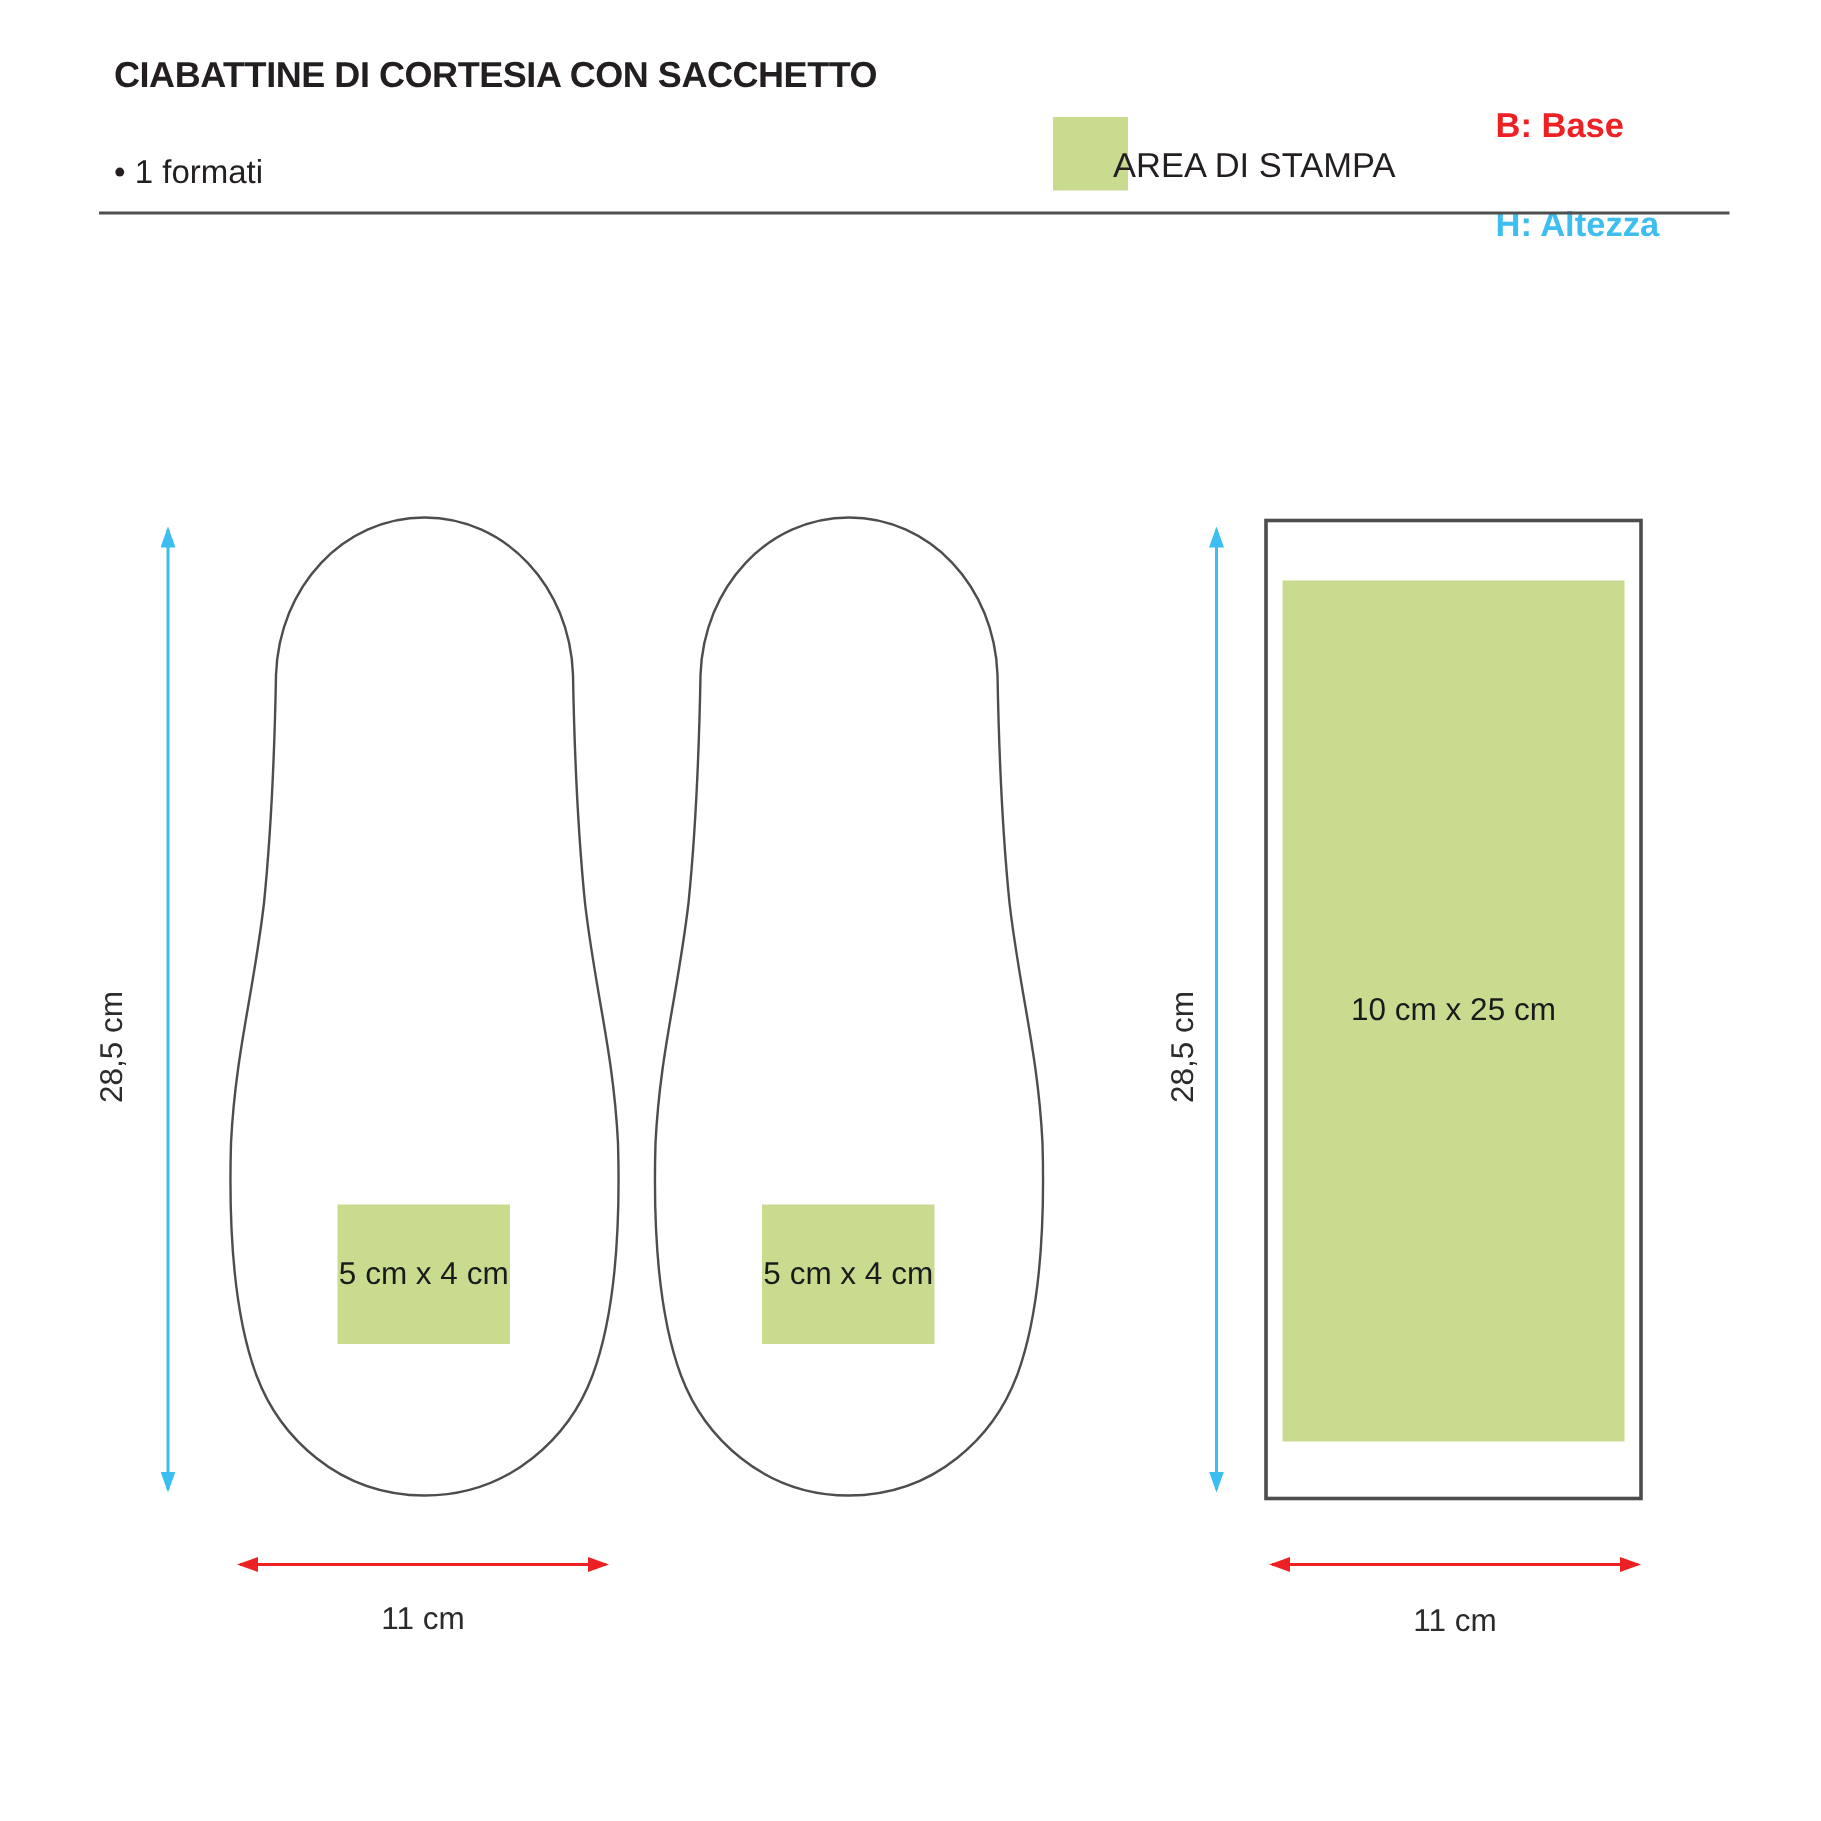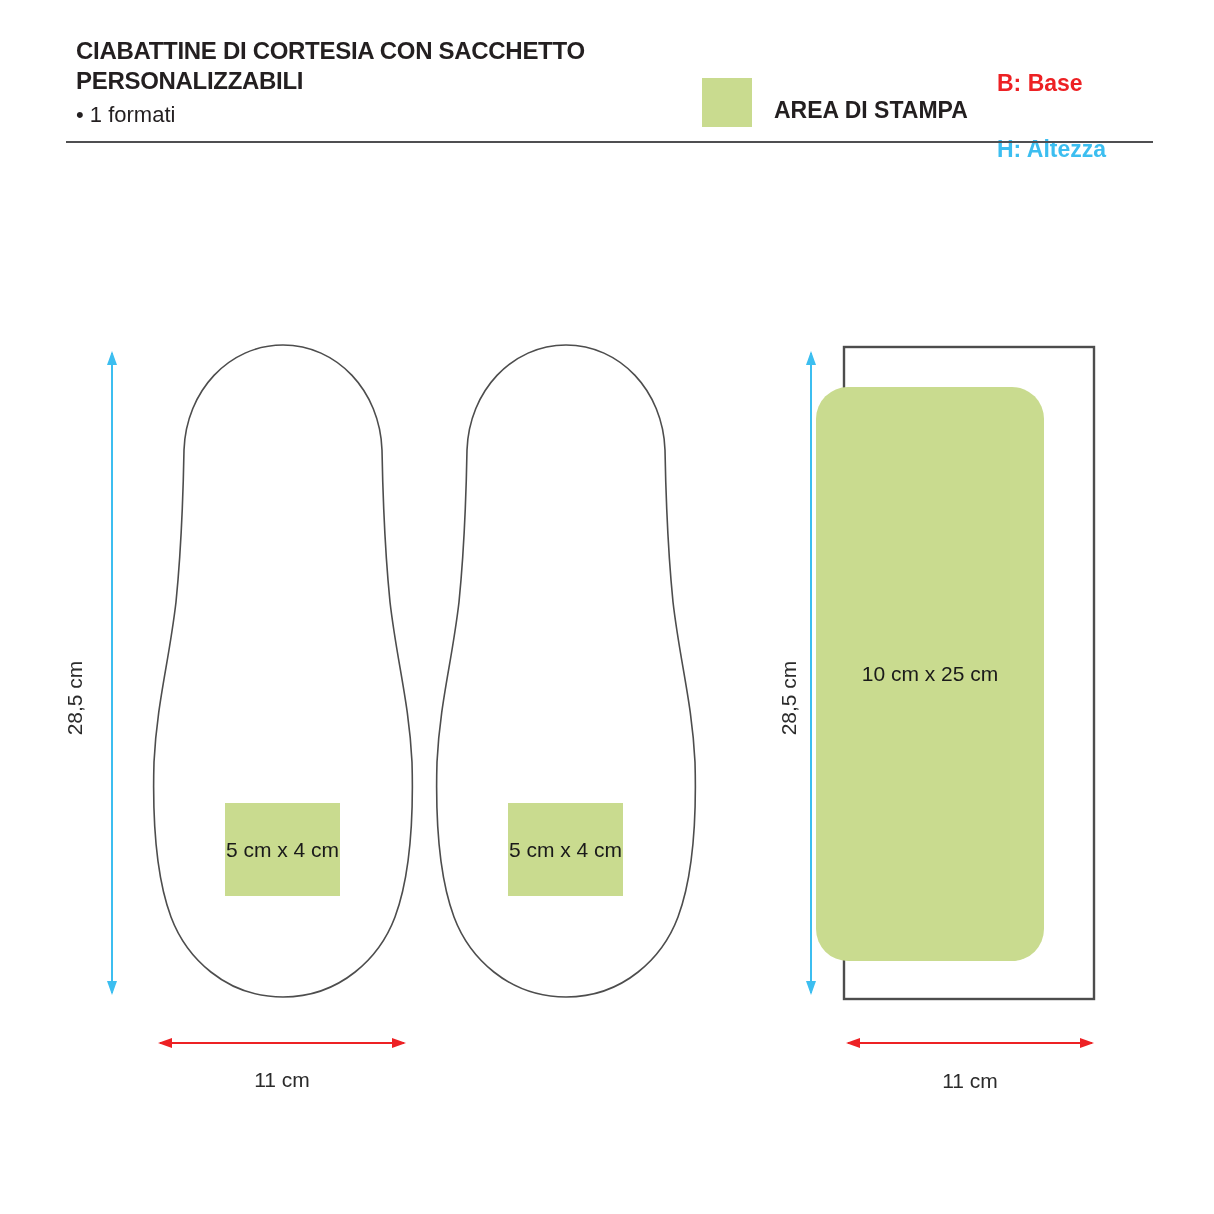--- a/index.html
+++ b/index.html
@@ -37,24 +37,24 @@
   .legend-swatch {
     position: absolute;
     left: 702px;
     top: 78px;
     width: 50px;
     height: 49px;
     background: var(--print-area-green, #c9db8f);
   }
   .legend-label {
     position: absolute;
-    left: 774px;
+    left: 742px;
     top: 97px;
     font-size: 23px;
-    font-weight: 700;
+    font-weight: 400;
     color: #231f20;
     white-space: nowrap;
     text-align: center;
   }
   .key-base {
     position: absolute;
     left: 997px;
     top: 70px;
     font-size: 23px;
     font-weight: 700;
@@ -115,21 +115,21 @@
     background: var(--print-area-green, #c9db8f);
     display: flex;
     align-items: center;
     justify-content: center;
     font-size: 21px;
     color: #1a1a1a;
     white-space: nowrap;
   }
   .pa-slipper-left   { left: 225px; top: 803px; width: 115px; height: 93px; }
   .pa-slipper-center { left: 508px; top: 803px; width: 115px; height: 93px; }
-  .pa-bag            { left: 816px; top: 387px; width: 228px; height: 574px; border-radius: 32px; }
+  .pa-bag            { left: 855px; top: 387px; width: 228px; height: 574px; }
 
   .dim-label {
     position: absolute;
     font-size: 21px;
     color: #2b2b2b;
     white-space: nowrap;
     transform: translate(-50%, -50%);
   }
   .dim-label.vertical { transform: translate(-50%, -50%) rotate(-90deg); }
   .lbl-slippers-height { left: 75px;  top: 698px; }
@@ -137,21 +137,20 @@
   .lbl-slippers-width  { left: 282px; top: 1080px; }
   .lbl-bag-width       { left: 970px; top: 1081px; }
 </style>
 </head>
 <body>
 
 <div class="page">
 
   <div class="title">
     <div>CIABATTINE DI CORTESIA CON SACCHETTO</div>
-    <div>PERSONALIZZABILI</div>
   </div>
   <div class="subtitle">• 1 formati</div>
 
   <div class="legend-swatch"></div>
   <div class="legend-label">AREA DI STAMPA</div>
   <div class="key-base">B: Base</div>
   <div class="key-height">H: Altezza</div>
   <div class="divider"></div>
 
   <svg class="diagram-svg" viewBox="0 0 1214 1214">

